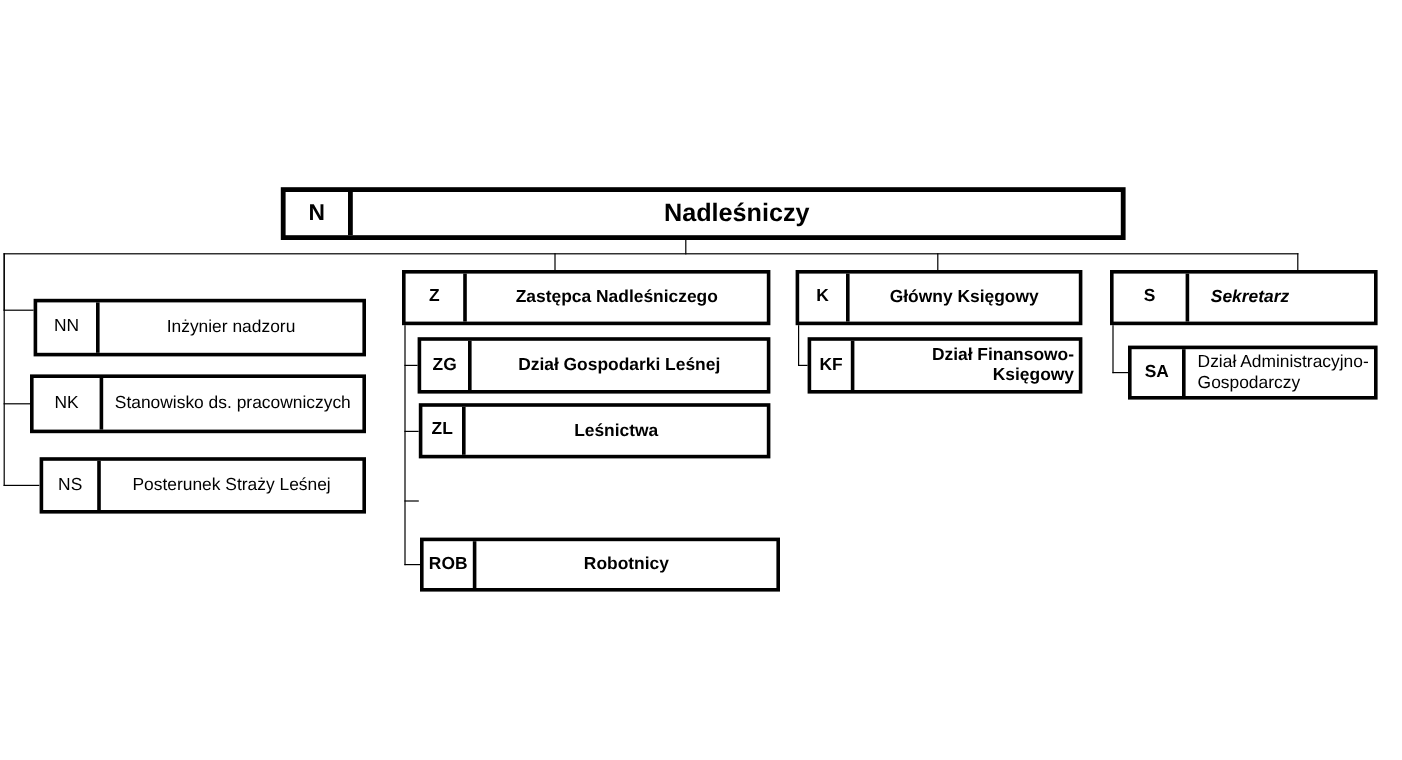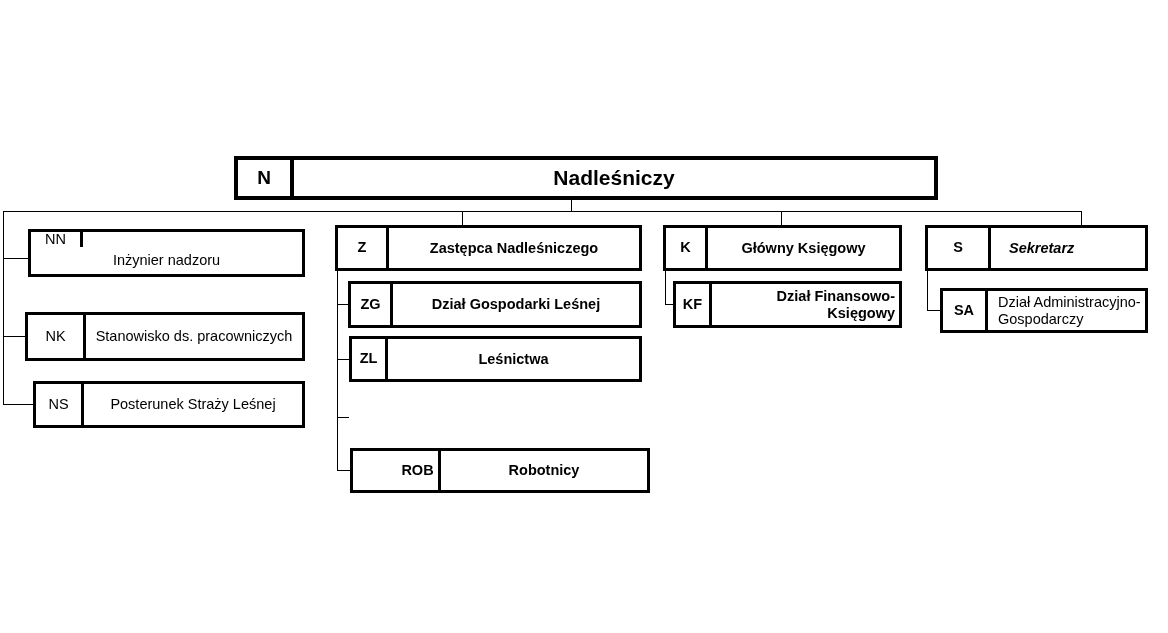--- a/index.html
+++ b/index.html
@@ -121,21 +121,21 @@
   <div class="line-v" style="left:462px; top:211px; height:14px;"></div>
   <div class="line-v" style="left:781px; top:211px; height:14px;"></div>
   <div class="line-v" style="left:1081px; top:211px; height:14px;"></div>
 
   <div class="line-v" style="left:3px; top:211px; height:194px;"></div>
 
   <div class="line-h" style="left:3px; top:258px; width:27px;"></div>
   <div class="line-h" style="left:3px; top:336px; width:24px;"></div>
   <div class="line-h" style="left:3px; top:404px; width:30px;"></div>
 
-  <div class="node" style="left:28px; top:229px; width:277px; height:48px;flex-direction:column;">
+  <div class="node" style="left:28px; top:249px; width:277px; height:48px;">
     <div class="code" style="width:52px;">NN</div>
     <div class="label">Inżynier nadzoru</div>
   </div>
 
   <div class="node" style="left:25px; top:312px; width:280px; height:49px;">
     <div class="code" style="width:58px;">NK</div>
     <div class="label">Stanowisko ds. pracowniczych</div>
   </div>
 
   <div class="node" style="left:33px; top:381px; width:272px; height:47px;">
@@ -158,21 +158,21 @@
     <div class="code" style="width:42px;">ZG</div>
     <div class="label">Dział Gospodarki Leśnej</div>
   </div>
 
   <div class="node bold" style="left:349px; top:336px; width:293px; height:46px;">
     <div class="code" style="width:36px;">ZL</div>
     <div class="label">Leśnictwa</div>
   </div>
 
 
-  <div class="node bold" style="left:350px; top:448px; width:300px; height:45px;padding-left:44px;">
+  <div class="node bold" style="left:350px; top:448px; width:300px; height:45px;">
     <div class="code" style="width:44px;">ROB</div>
     <div class="label">Robotnicy</div>
   </div>
 
   <div class="node bold" style="left:663px; top:225px; width:239px; height:46px;">
     <div class="code" style="width:42px;">K</div>
     <div class="label">Główny Księgowy</div>
   </div>
 
   <div class="line-v" style="left:665px; top:271px; height:34px;"></div>

